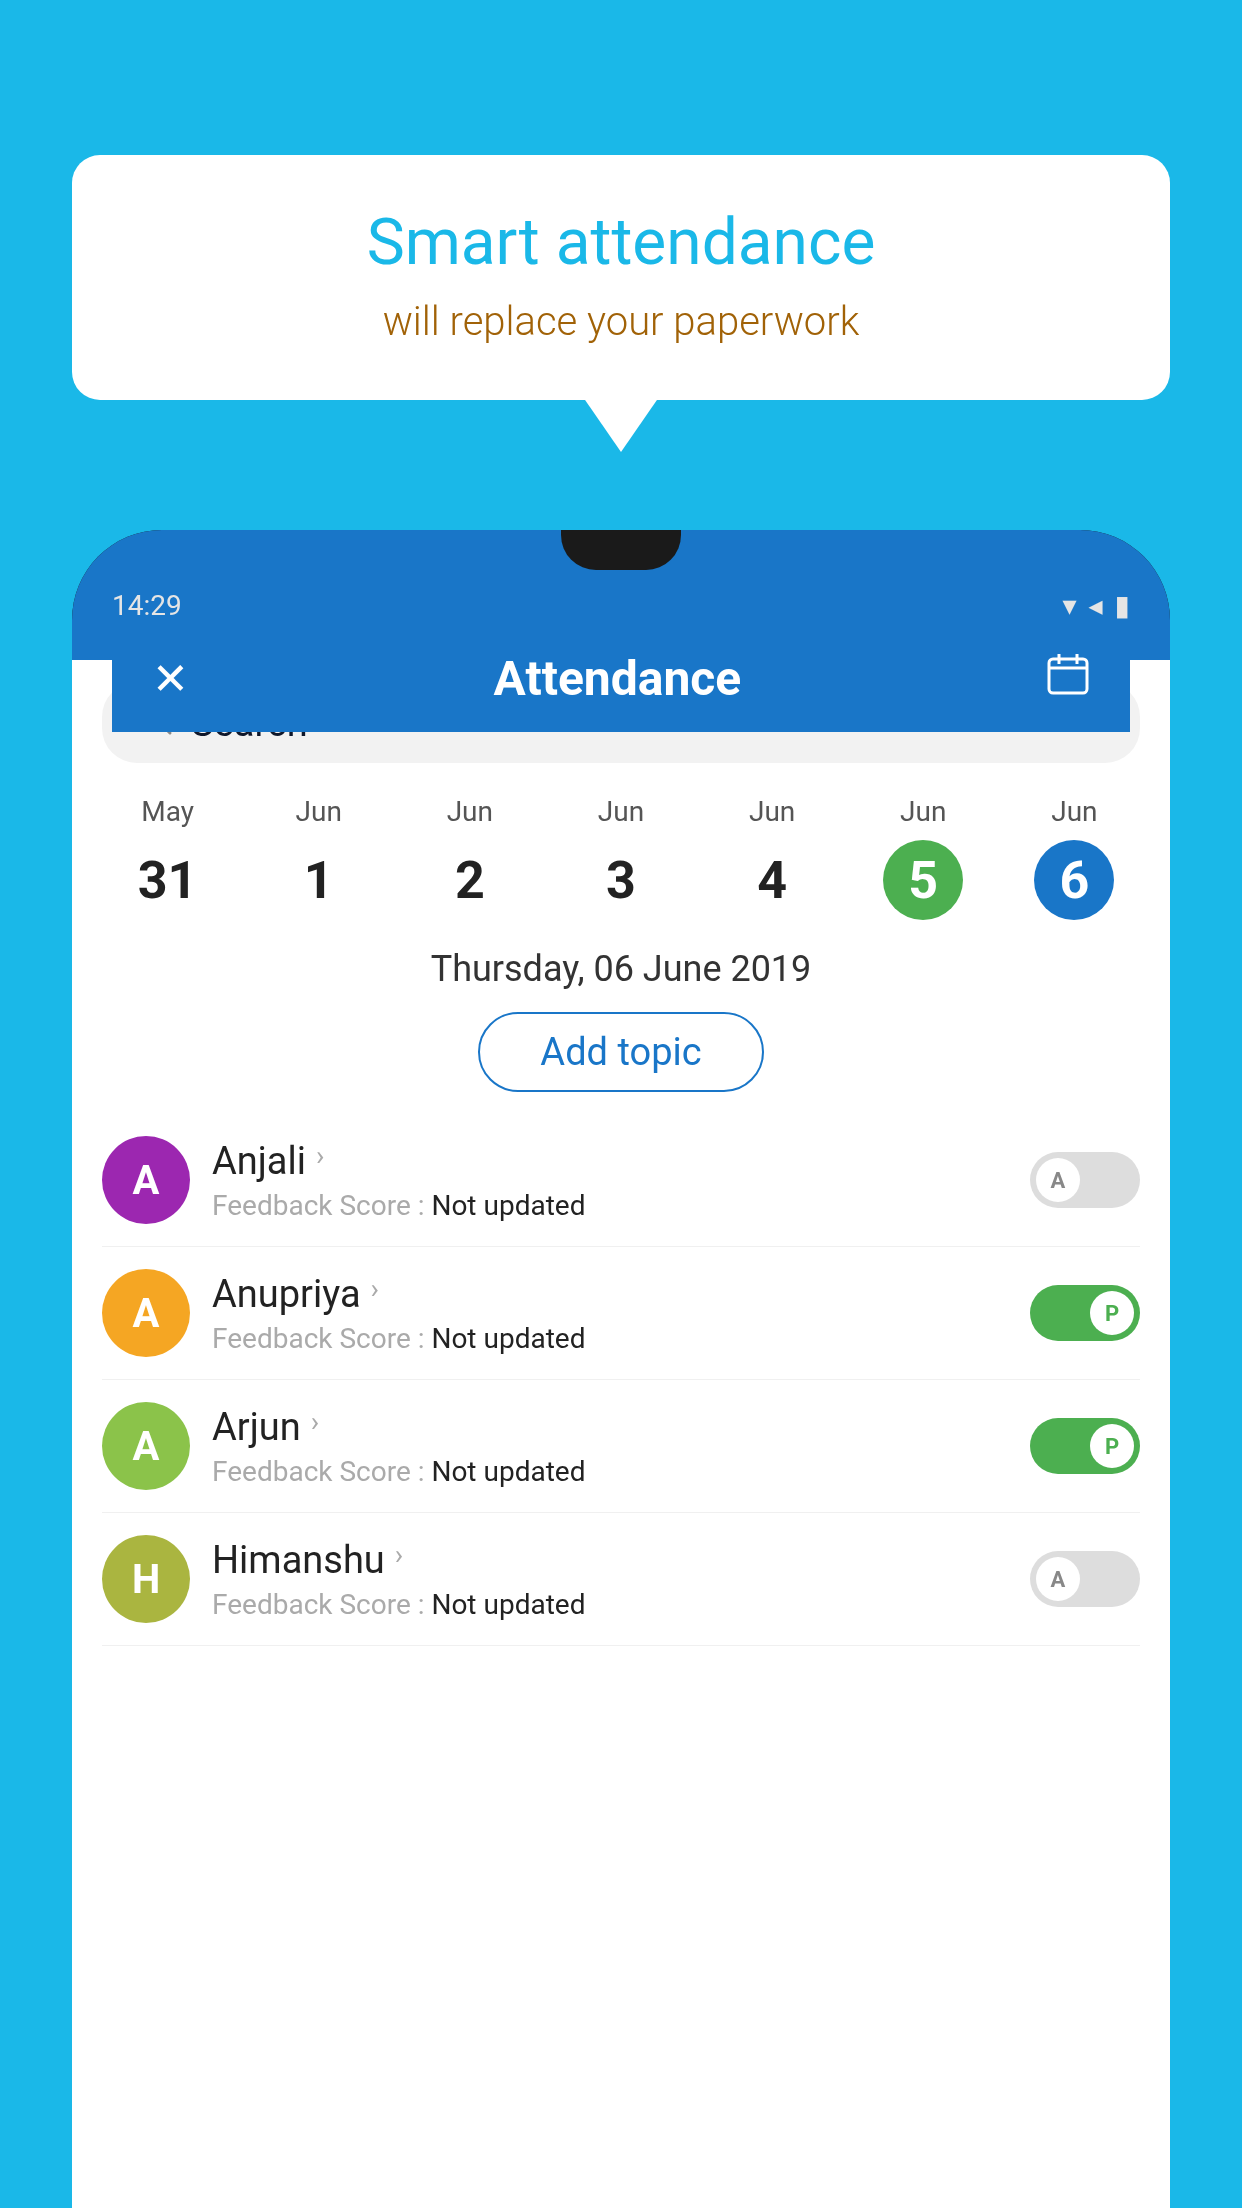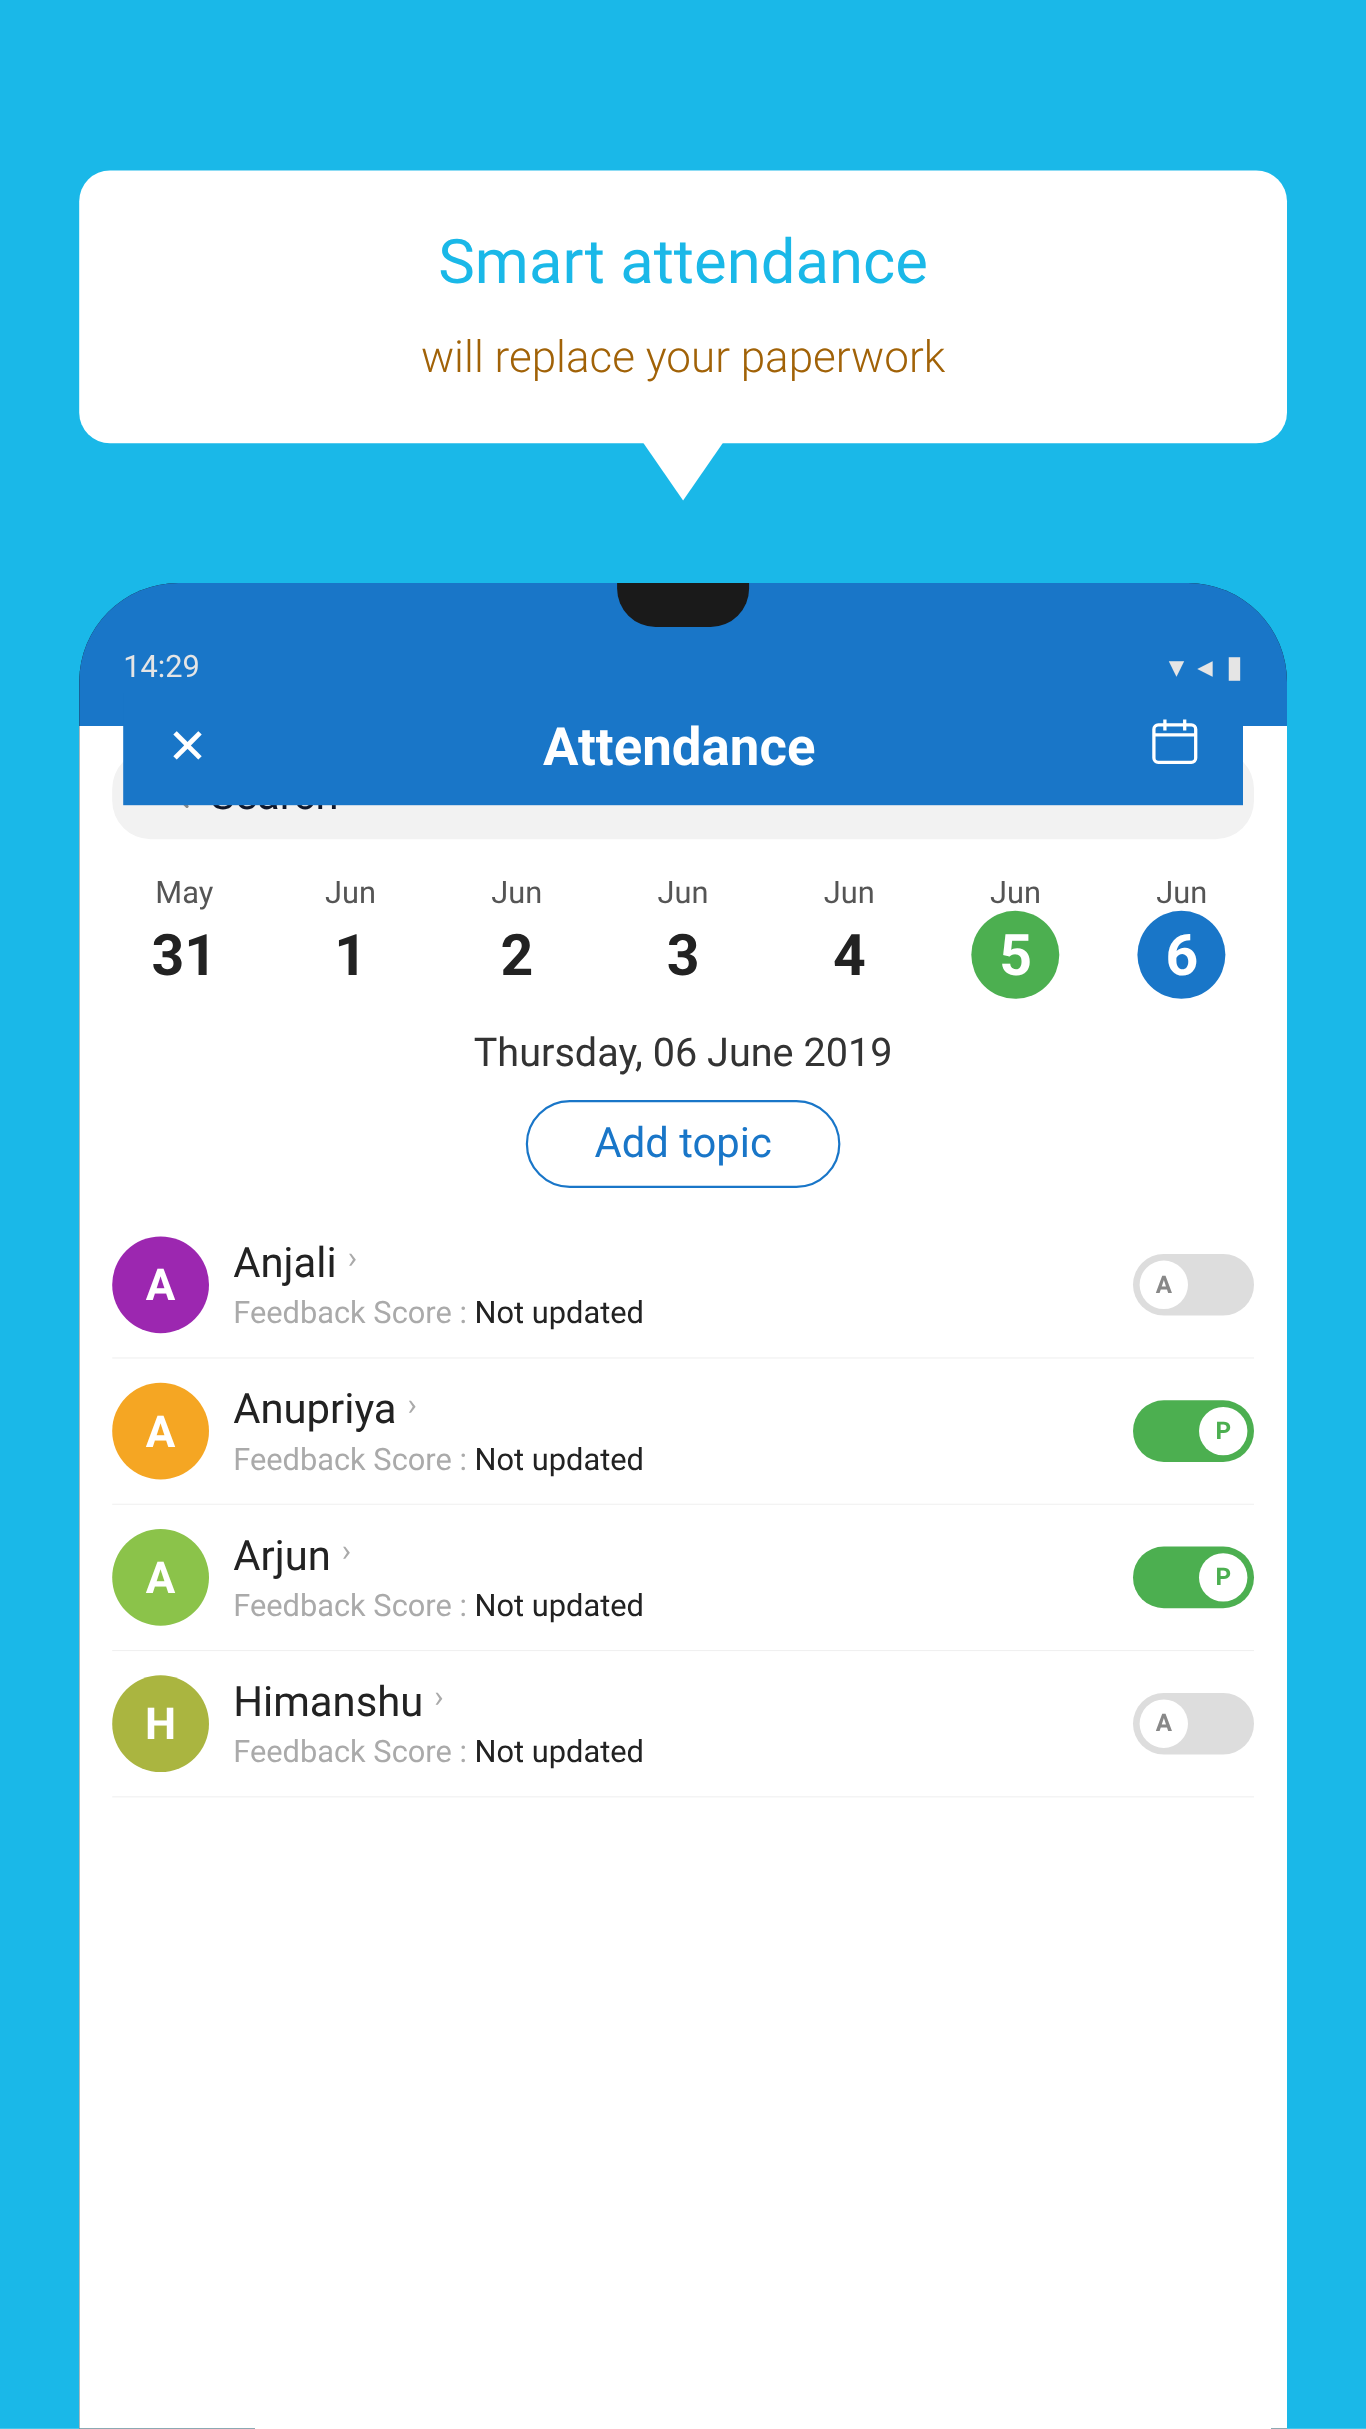--- a/index.html
+++ b/index.html
@@ -27,24 +27,24 @@
       content: '';
       position: absolute;
       bottom: -52px;
       left: 50%;
       transform: translateX(-50%);
       border-left: 38px solid transparent;
       border-right: 38px solid transparent;
       border-top: 55px solid white;
     }
     .bubble-title {
-      font-size: 56px;
+      font-size: 64px;
       color: #1ab8e8;
       font-weight: 400;
-      margin-bottom: 30px;
+      margin-bottom: 18px;
     }
     .bubble-subtitle {
       font-size: 40px;
       color: #a16207;
       font-weight: 300;
     }
 
     
     .phone-frame {
       position: absolute;
@@ -141,20 +141,21 @@
       padding: 10px 20px;
       gap: 0;
     }
     .calendar-day {
       flex: 1;
       text-align: center;
     }
     .cal-month {
       font-size: 28px;
       color: #555;
+      margin-bottom: 12px;
     }
     .cal-date {
       font-size: 52px;
       font-weight: 700;
       color: #222;
       width: 80px;
       height: 80px;
       display: flex;
       align-items: center;
       justify-content: center;

